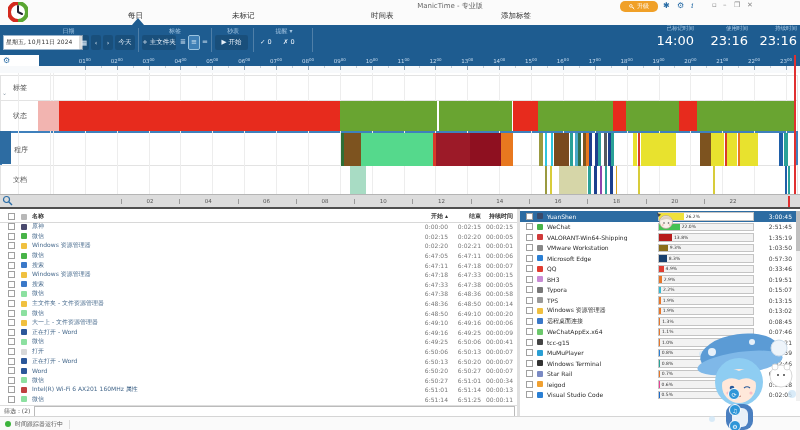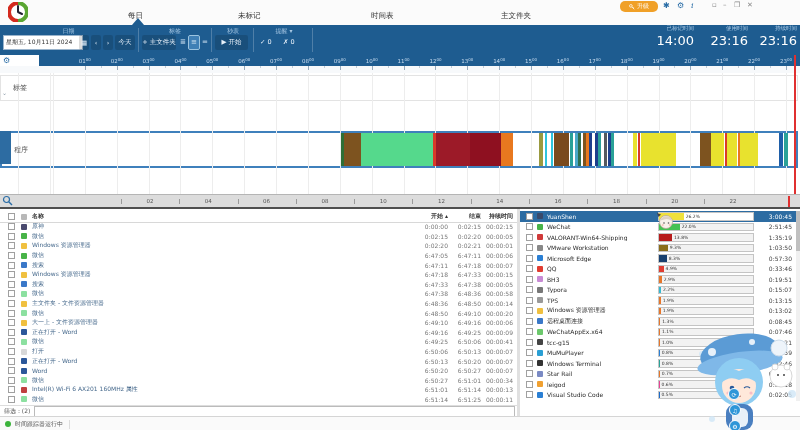--- a/index.html
+++ b/index.html
@@ -105,24 +105,25 @@
 
 <div id="app">
 
   <div id="titlebar">
     <svg class="abs" style="left:8px;top:2px" width="20" height="20" viewBox="0 0 20 20">
       <circle cx="10" cy="10" r="9" fill="#ffffff"></circle>
       <path d="M10,1 A9,9 0 0 0 10,19" fill="none" stroke="#d42a1e" stroke-width="4"></path>
       <path d="M10,1 A9,9 0 0 1 10,19" fill="none" stroke="#5aa632" stroke-width="4"></path>
       <path d="M10,10 L10,4 M10,10 L14,12" stroke="#223" stroke-width="2" stroke-linecap="round"></path>
     </svg>
+    <span id="win-title">ManicTime - 专业版</span>
     <span class="tab" style="left:128px">每日</span>
-    <span class="tab" style="left:238px">未标记</span>
+    <span class="tab" style="left:232px">未标记</span>
     <span class="tab" style="left:371px">时间表</span>
-    <span class="tab" style="left:501px">主文件夹</span>
+    <span class="tab" style="left:501px">添加标签</span>
     <span id="tab-active-marker" style="left:132px"></span>
     <span id="upgrade-btn">
       <svg width="6" height="6" viewBox="0 0 8 8">
           <circle cx="2.5" cy="2.5" r="1.8" fill="none" stroke="#fff"></circle>
           <path d="M4,4 L7,7 M5.5,5.5 L6.8,4.5" stroke="#fff"></path>
         </svg>
       <span>升级</span>
     </span>
     <span class="tb-ico" style="left:663px">✱</span>
     <span class="tb-ico" style="left:677px">⚙</span>
@@ -244,20 +245,35 @@
       <span class="rt" style="left: 754.14px;"></span>
       <span class="rt half" style="left: 770.04px;"></span>
       <span class="rt" style="left: 786.01px;"></span>
     </div>
 
   <div id="tracks">
     <div class="trow" style="top:2px;height:24px">
       <span class="tname">标签</span>
       <span class="seglayer"></span>
     </div>
+    <div class="trow" style="top:27px;height:30px">
+      <span class="tname">状态</span>
+      <span class="seglayer">
+          <span class="seg" style="left: 0%; width: 2.8%; background: rgb(242, 180, 176);"></span>
+          <span class="seg" style="left: 2.8%; width: 37.1%; background: rgb(231, 43, 29);"></span>
+          <span class="seg" style="left: 39.9%; width: 12.8%; background: rgb(105, 164, 49);"></span>
+          <span class="seg" style="left: 52.9%; width: 9.7%; background: rgb(105, 164, 49);"></span>
+          <span class="seg" style="left: 62.6%; width: 3.3%; background: rgb(231, 43, 29);"></span>
+          <span class="seg" style="left: 65.9%; width: 10%; background: rgb(105, 164, 49);"></span>
+          <span class="seg" style="left: 75.9%; width: 1.7%; background: rgb(231, 43, 29);"></span>
+          <span class="seg" style="left: 77.6%; width: 7%; background: rgb(105, 164, 49);"></span>
+          <span class="seg" style="left: 84.6%; width: 2.4%; background: rgb(231, 43, 29);"></span>
+          <span class="seg" style="left: 87%; width: 12.7%; background: rgb(105, 164, 49);"></span>
+        </span>
+    </div>
     <div class="trow" id="track-apps" style="top:58px;height:33px">
       <span class="tname">程序</span>
       <span class="seglayer">
           <span class="seg" style="left: 39.9%; width: 0.4%; background: rgb(46, 111, 53);"></span>
           <span class="seg" style="left: 40.3%; width: 2.2%; background: rgb(125, 83, 31);"></span>
           <span class="seg" style="left: 42.5%; width: 9.5%; background: rgb(85, 217, 140);"></span>
           <span class="seg" style="left: 52%; width: 0.4%; background: rgb(217, 58, 42);"></span>
           <span class="seg" style="left: 52.4%; width: 4.4%; background: rgb(156, 26, 40);"></span>
           <span class="seg" style="left: 56.8%; width: 4.2%; background: rgb(142, 16, 32);"></span>
           <span class="seg" style="left: 61%; width: 1.5%; background: rgb(232, 120, 31);"></span>
@@ -283,20 +299,39 @@
           <span class="seg" style="left: 87.2%; width: 1.5%; background: rgb(125, 83, 31);"></span>
           <span class="seg" style="left: 88.7%; width: 1.7%; background: rgb(232, 226, 46);"></span>
           <span class="seg" style="left: 90.5%; width: 0.25%; background: rgb(217, 58, 42);"></span>
           <span class="seg" style="left: 90.8%; width: 1.3%; background: rgb(232, 226, 46);"></span>
           <span class="seg" style="left: 92.2%; width: 0.25%; background: rgb(232, 120, 31);"></span>
           <span class="seg" style="left: 92.5%; width: 2.4%; background: rgb(232, 226, 46);"></span>
           <span class="seg" style="left: 97.6%; width: 0.6%; background: rgb(31, 95, 168);"></span>
           <span class="seg" style="left: 98.3%; width: 0.5%; background: rgb(42, 161, 152);"></span>
         </span>
     </div>
+    <div class="trow" style="top:92px;height:28px">
+      <span class="tname">文档</span>
+      <span class="seglayer">
+          <span class="seg" style="left: 41.2%; width: 2.1%; background: rgb(168, 220, 196);"></span>
+          <span class="seg" style="left: 66.9%; width: 0.3%; background: rgb(154, 154, 64);"></span>
+          <span class="seg" style="left: 67.6%; width: 0.25%; background: rgb(216, 204, 58);"></span>
+          <span class="seg" style="left: 68.7%; width: 3.7%; background: rgb(214, 214, 168);"></span>
+          <span class="seg" style="left: 72.6%; width: 0.3%; background: rgb(42, 161, 152);"></span>
+          <span class="seg" style="left: 73.4%; width: 0.3%; background: rgb(28, 63, 142);"></span>
+          <span class="seg" style="left: 74.1%; width: 0.3%; background: rgb(142, 68, 173);"></span>
+          <span class="seg" style="left: 74.8%; width: 0.3%; background: rgb(42, 161, 152);"></span>
+          <span class="seg" style="left: 75.5%; width: 0.3%; background: rgb(28, 63, 142);"></span>
+          <span class="seg" style="left: 76.2%; width: 0.25%; background: rgb(216, 160, 32);"></span>
+          <span class="seg" style="left: 79.2%; width: 0.2%; background: rgb(216, 204, 58);"></span>
+          <span class="seg" style="left: 89.1%; width: 0.2%; background: rgb(216, 204, 58);"></span>
+          <span class="seg" style="left: 98.5%; width: 0.3%; background: rgb(31, 95, 168);"></span>
+          <span class="seg" style="left: 98.9%; width: 0.3%; background: rgb(42, 161, 152);"></span>
+        </span>
+    </div>
     <div class="grid"></div>
   </div>
   <div id="apps-side-tab"></div>
   <div id="track-chevron">⌄</div>
   <div id="now-line"></div>
 
   <div id="overview">
     <div id="ov-now"></div>
   <span class="ol" style="left: 150px;">02</span>
       <span class="ot" style="left: 120.9px;"></span>

